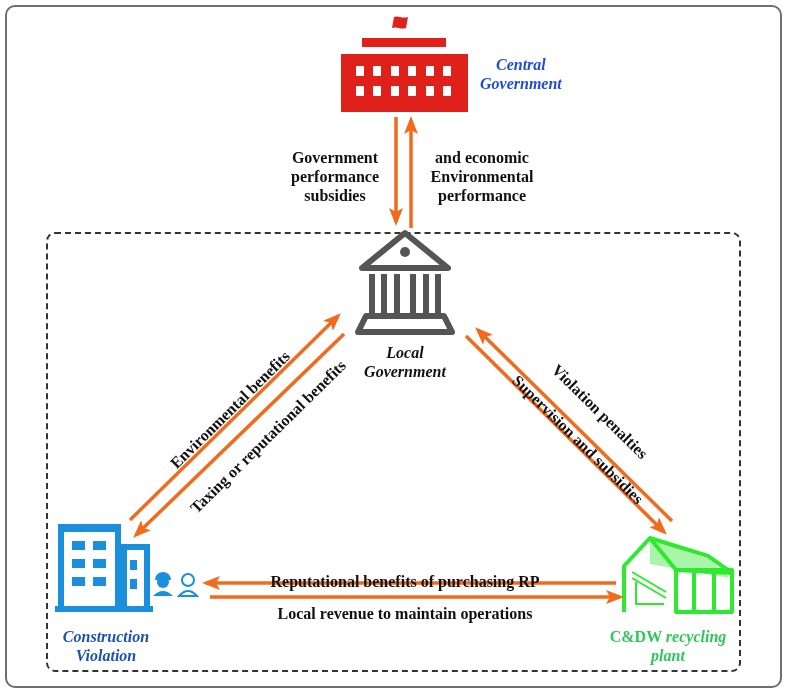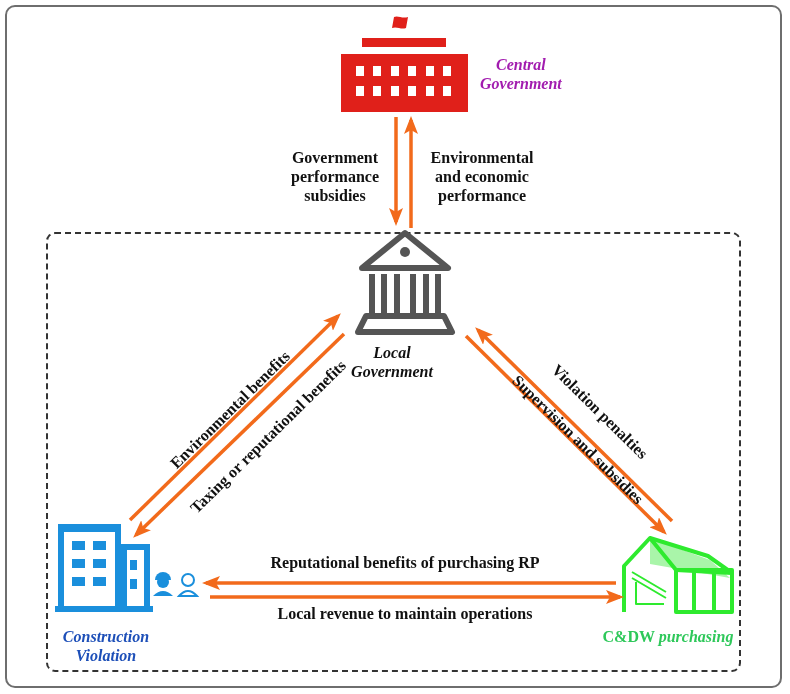--- a/index.html
+++ b/index.html
@@ -102,46 +102,47 @@
     <line x1="411" y1="228" x2="411" y2="120" marker-end="url(#ah2)"></line>
     <line x1="130" y1="520" x2="338" y2="316" marker-end="url(#ah2)"></line>
     <line x1="344" y1="334" x2="136" y2="535" marker-end="url(#ah2)"></line>
     <line x1="672" y1="521" x2="478" y2="330" marker-end="url(#ah2)"></line>
     <line x1="466" y1="336" x2="664" y2="532" marker-end="url(#ah2)"></line>
     <line x1="616" y1="583" x2="206" y2="583" marker-end="url(#ah2)"></line>
     <line x1="210" y1="597" x2="620" y2="597" marker-end="url(#ah2)"></line>
   </g>
 </svg>
 
-<div class="lbl ital" style="left:480px; top:55px; color:#a21caf; font-size:16px;">
+<div class="lbl ital" style="left:480px; top:55px; color:#1d4ed8; font-size:16px;">
   <div>Central</div>
   <div>Government</div>
 </div>
-<div class="lbl ital" style="left:350px; top:343px; width:84px;">
+<div class="lbl ital" style="left:363px; top:343px; width:84px;">
   <div>Local</div>
   <div>Government</div>
 </div>
 <div class="lbl ital" style="left:56px; top:627px; width:100px; color:#1d4fb8;">
   <div>Construction</div>
   <div>Violation</div>
 </div>
 <div class="lbl" style="left:598px; top:627px; width:140px; color:#2ec85a;">
-  <div><span>C&amp;DW</span> <span class="ital">purchasing</span></div>
+  <div><span>C&amp;DW</span> <span class="ital">recycling</span></div>
+  <div class="ital">plant</div>
 </div>
 
 <div class="lbl" style="left:285px; top:148px; width:100px;">
   <div>Government</div>
   <div>performance</div>
   <div>subsidies</div>
 </div>
 <div class="lbl" style="left:420px; top:148px; width:124px;">
+  <div>and economic</div>
   <div>Environmental</div>
-  <div>and economic</div>
   <div>performance</div>
 </div>
 
 <div class="lbl" style="left:110px; top:400px; width:240px; transform:rotate(-44.5deg); transform-origin:center;">Environmental benefits</div>
 <div class="lbl" style="left:128px; top:427px; width:280px; transform:rotate(-44.5deg); transform-origin:center;">Taxing or reputational benefits</div>
 <div class="lbl" style="left:500px; top:402px; width:200px; transform:rotate(44.5deg); transform-origin:center;">Violation penalties</div>
 <div class="lbl" style="left:463px; top:430px; width:230px; transform:rotate(44.5deg); transform-origin:center;">Supervision and subsidies</div>
 
-<div class="lbl" style="left:230px; top:553px; width:350px;">Reputational benefits of purchasing RP</div>
+<div class="lbl" style="left:230px; top:572px; width:350px;">Reputational benefits of purchasing RP</div>
 <div class="lbl" style="left:230px; top:604px; width:350px;">Local revenue to maintain operations</div>
 
 </body></html>

